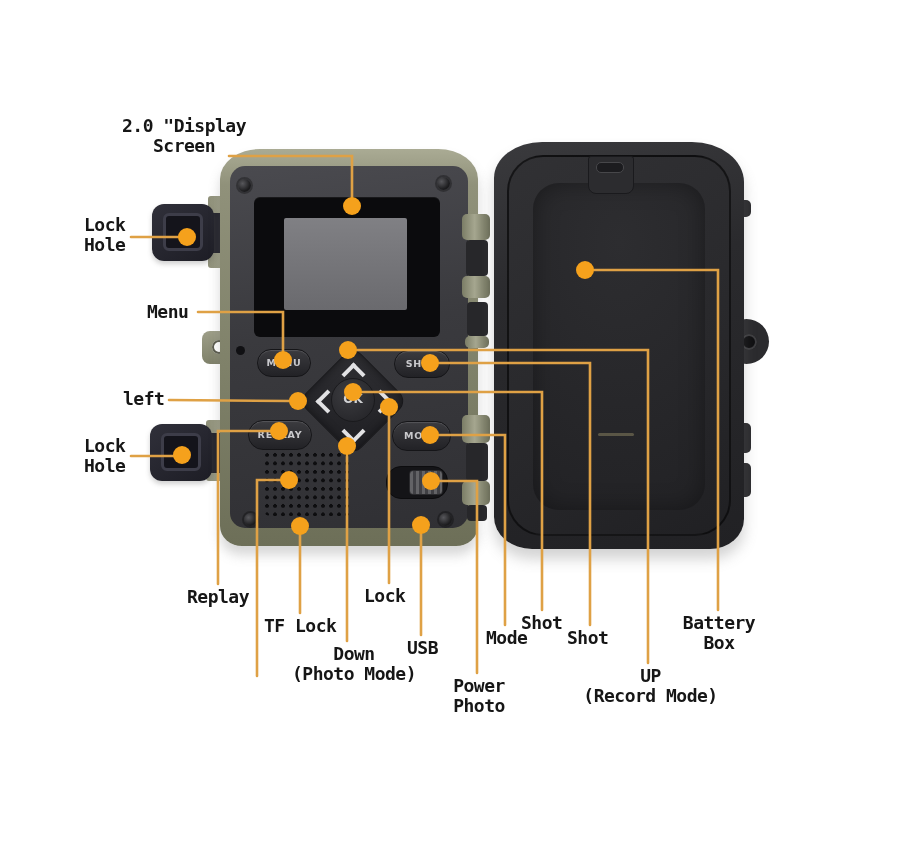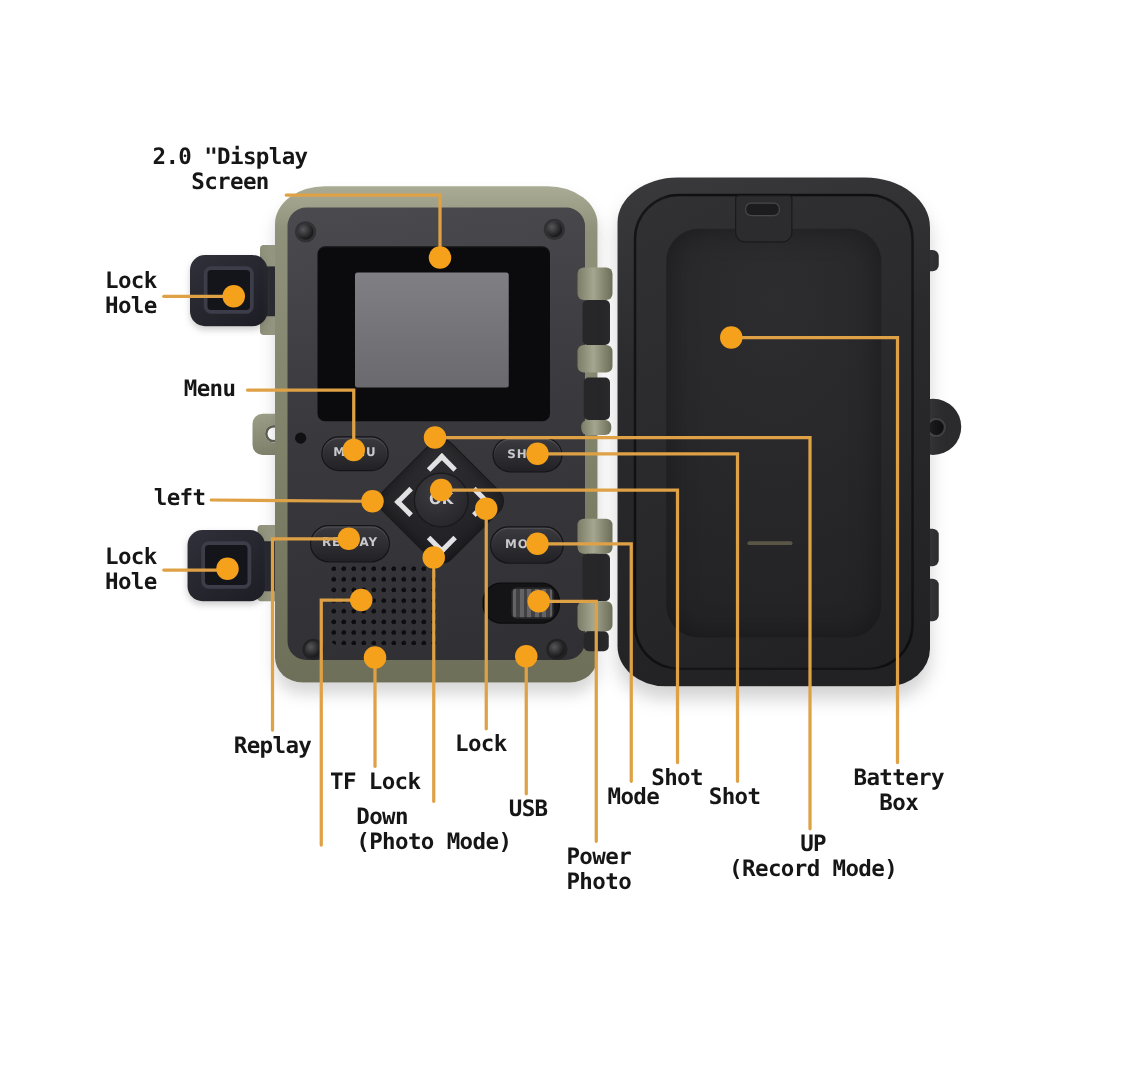--- a/index.html
+++ b/index.html
@@ -211,21 +211,21 @@
       <div class="callout-label" style="left: 100px; top: 116px; width: 168px; text-align: center; color: rgb(22, 22, 22);">2.0 "Display
 Screen</div>
       <div class="callout-label" style="left: 84px; top: 215px; width: 62px; text-align: left; color: rgb(22, 22, 22);">Lock
 Hole</div>
       <div class="callout-label" style="left: 147px; top: 302px; width: 50px; text-align: left; color: rgb(22, 22, 22);">Menu</div>
       <div class="callout-label" style="left: 123px; top: 389px; width: 46px; text-align: left; color: rgb(22, 22, 22);">left</div>
       <div class="callout-label" style="left: 84px; top: 436px; width: 62px; text-align: left; color: rgb(22, 22, 22);">Lock
 Hole</div>
       <div class="callout-label" style="left: 187px; top: 587px; width: 68px; text-align: left; color: rgb(22, 22, 22);">Replay</div>
       <div class="callout-label" style="left: 264px; top: 616px; width: 80px; text-align: left; color: rgb(22, 22, 22);">TF Lock</div>
-      <div class="callout-label" style="left: 285px; top: 644px; width: 138px; text-align: left; color: rgb(22, 22, 22);">Down
+      <div class="callout-label" style="left: 285px; top: 644px; width: 138px; text-align: center; color: rgb(22, 22, 22);">Down
 (Photo Mode)</div>
       <div class="callout-label" style="left: 364px; top: 586px; width: 58px; text-align: left; color: rgb(22, 22, 22);">Lock</div>
       <div class="callout-label" style="left: 407px; top: 638px; width: 42px; text-align: left; color: rgb(22, 22, 22);">USB</div>
       <div class="callout-label" style="left: 442px; top: 676px; width: 74px; text-align: center; color: rgb(22, 22, 22);">Power
 Photo</div>
       <div class="callout-label" style="left: 486px; top: 628px; width: 48px; text-align: left; color: rgb(22, 22, 22);">Mode</div>
       <div class="callout-label" style="left: 521px; top: 613px; width: 56px; text-align: left; color: rgb(22, 22, 22);">Shot</div>
       <div class="callout-label" style="left: 567px; top: 628px; width: 48px; text-align: left; color: rgb(22, 22, 22);">Shot</div>
       <div class="callout-label" style="left: 678px; top: 613px; width: 82px; text-align: center; color: rgb(22, 22, 22);">Battery
 Box</div>

